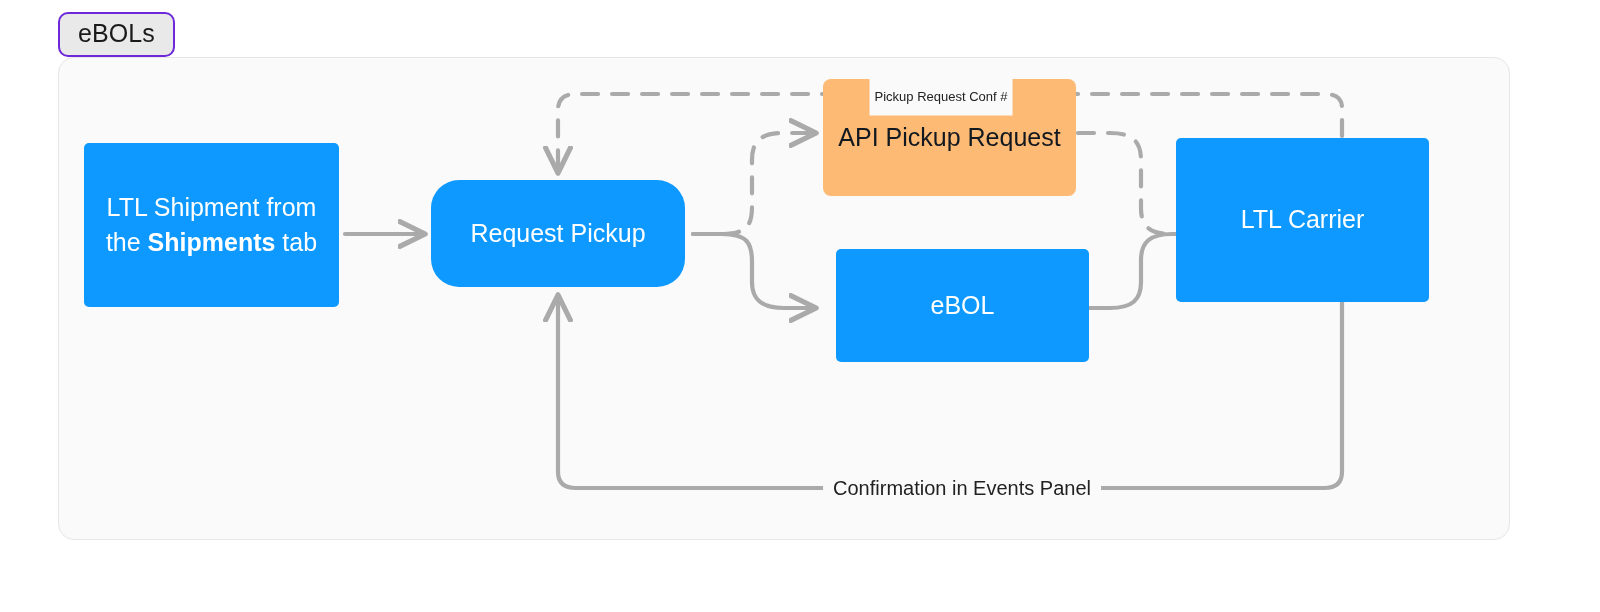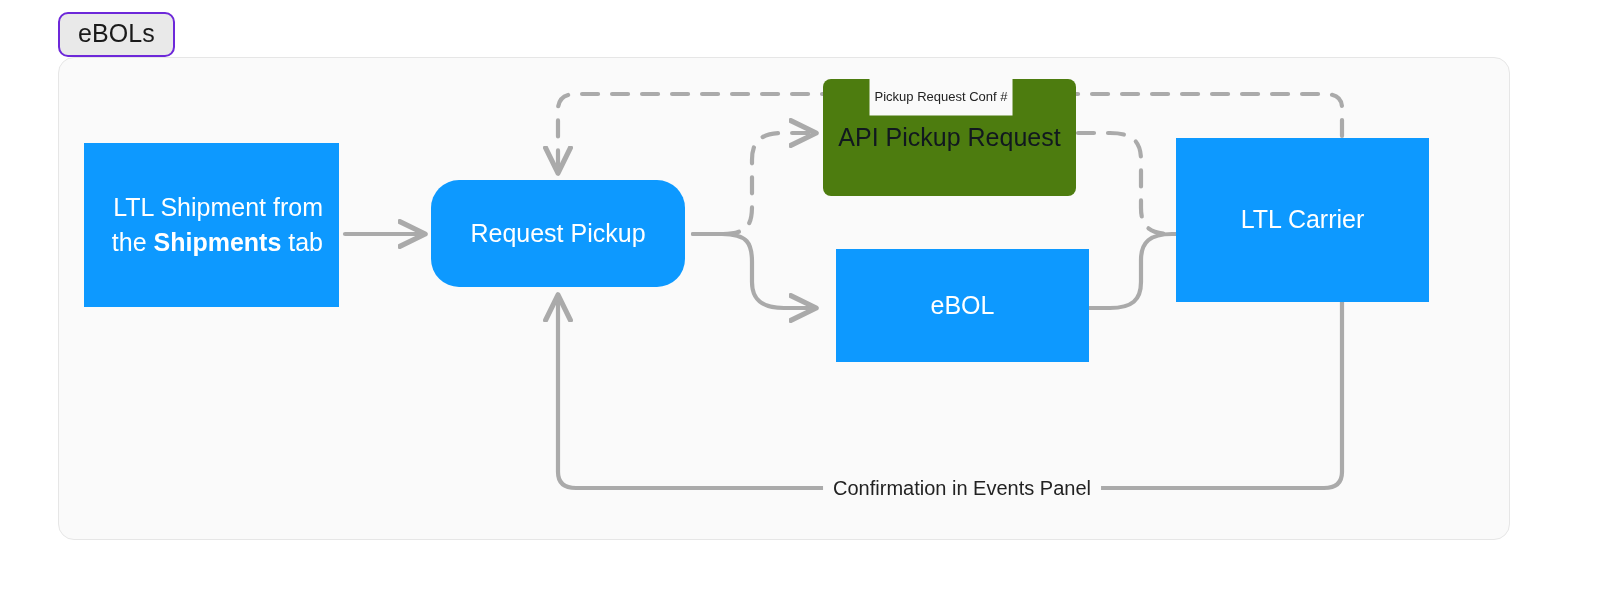--- a/index.html
+++ b/index.html
@@ -69,23 +69,23 @@
     display: flex;
     align-items: center;
     justify-content: center;
     text-align: center;
     box-sizing: border-box;
     color: #ffffff;
     font-size: 25px;
     line-height: 1.42;
   }
 
-  .node.primary   { background: #0d99ff; border-radius: 0; text-align: right; }
+  .node.primary   { background: #0d99ff; border-radius: 5px; }
   .node.pill      { background: #0d99ff; border-radius: 28px; }
-  .node.soft      { background: #4d7c0f; color: #11181f; border-radius: 8px; }
+  .node.soft      { background: #fdba74; color: #11181f; border-radius: 8px; }
 
   #node-shipment {
     left: 84px;  top: 143px;  width: 255px;  height: 164px;
     padding: 0 16px;
   }
   #node-request-pickup {
     left: 431px; top: 180px;  width: 254px;  height: 107px;
   }
   #node-api-pickup {
     left: 823px; top:  79px;  width: 253px;  height: 117px;

